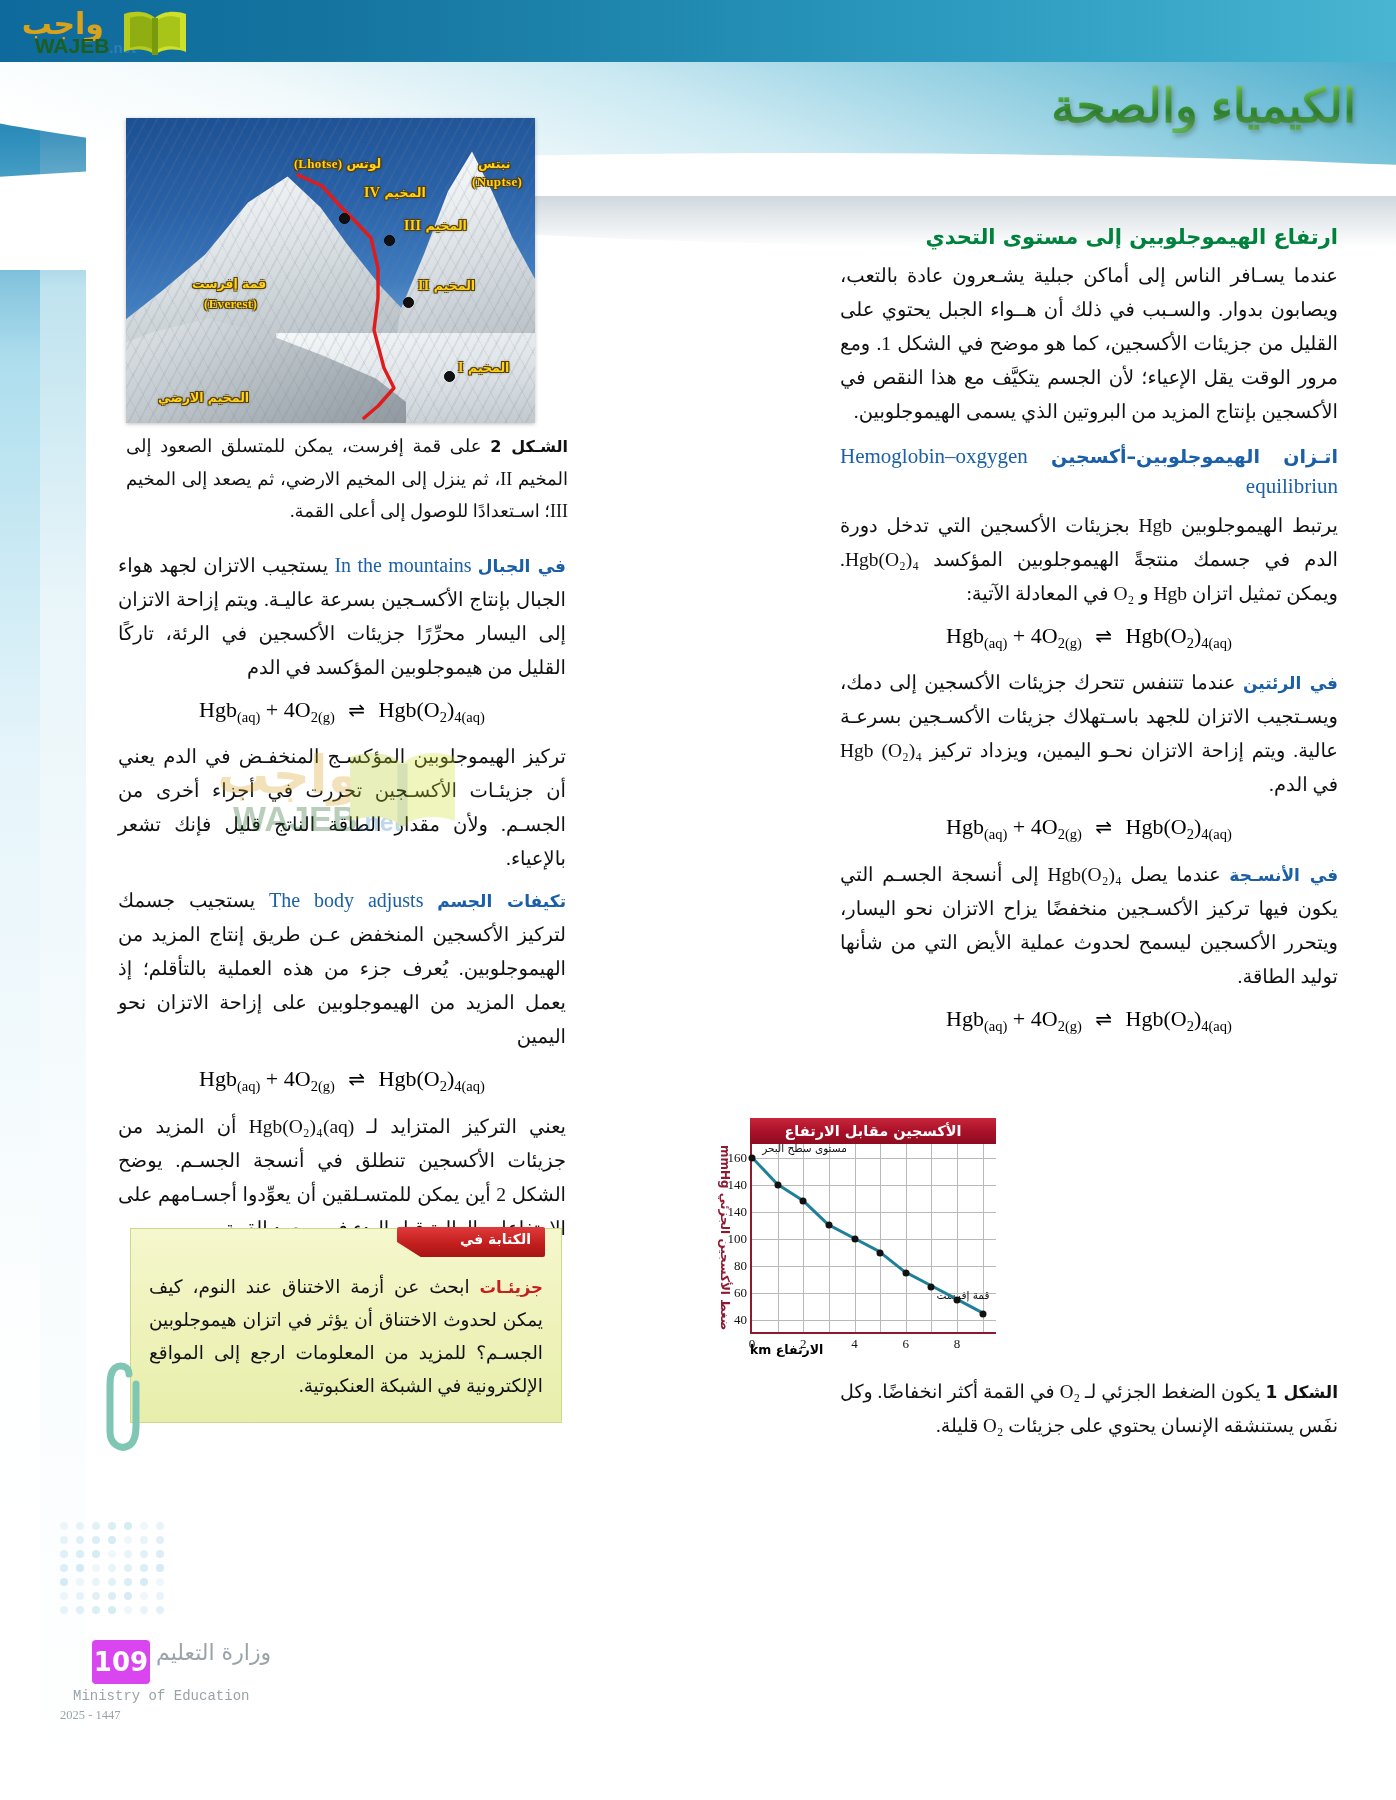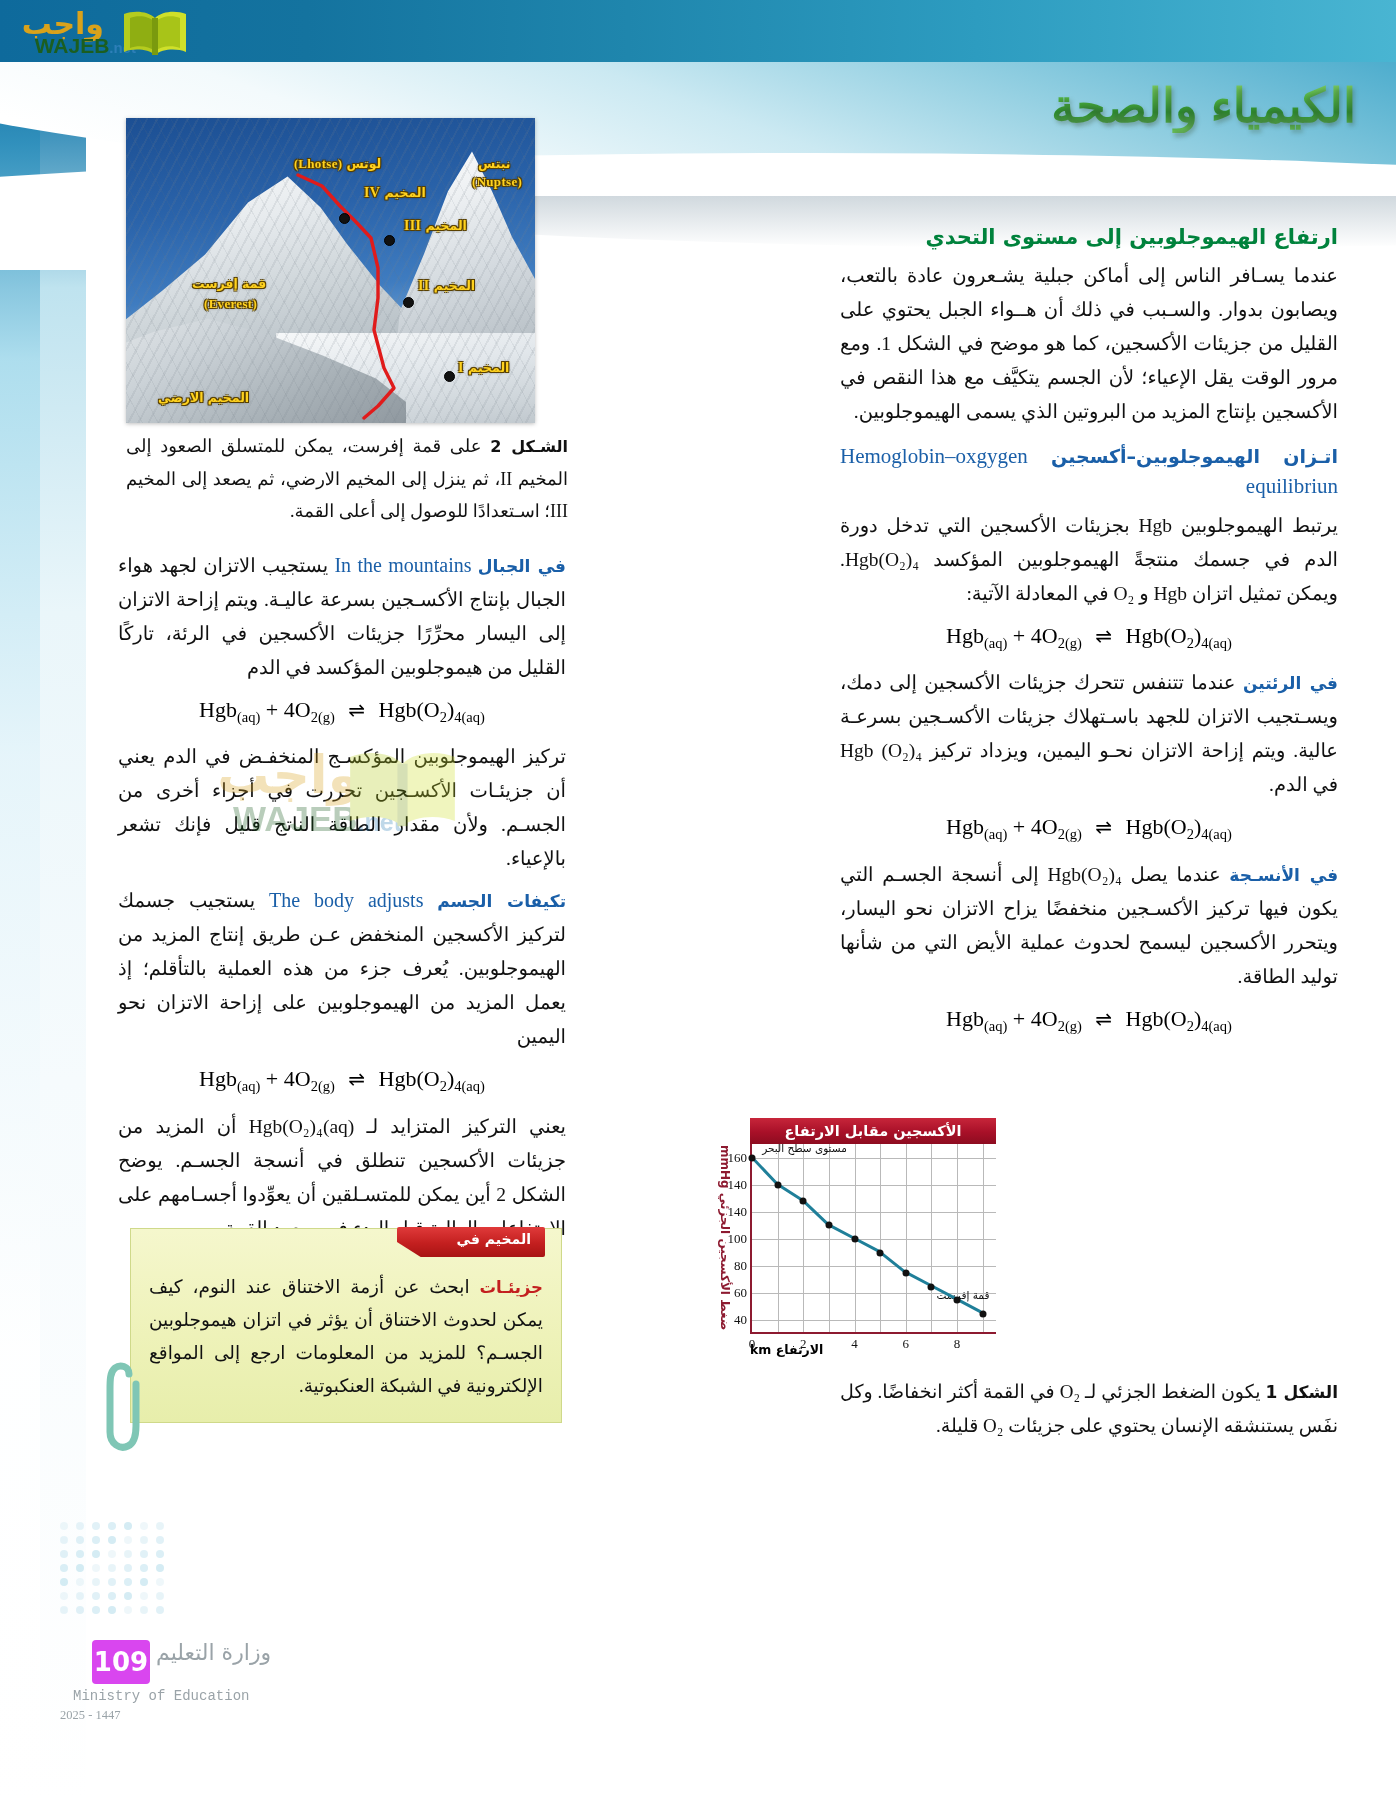--- a/index.html
+++ b/index.html
@@ -574,21 +574,21 @@
   <div class="xlabel">الارتفاع km</div>
 </div>
 
 <div class="chart-caption">
   <span style="font-family:'DejaVu Sans',sans-serif;font-weight:bold;font-size:17px;">الشكل 1</span><span> يكون الضغط الجزئي لـ O₂ في القمة أكثر انخفاضًا. وكل نفَس يستنشقه الإنسان يحتوي على جزيئات O₂ قليلة.</span>
 </div>
 
 <div class="write-box">
   <div class="write-tab">
     <div class="bar"></div>
-    <span>المخيم في</span>
+    <span>الكتابة في</span>
   </div>
   <div class="write-body">
     <span class="kw">جزيئـات</span><span> ابحث عن أزمة الاختناق عند النوم، كيف يمكن لحدوث الاختناق أن يؤثر في اتزان هيموجلوبين الجسـم؟ للمزيد من المعلومات ارجع إلى المواقع الإلكترونية في الشبكة العنكبوتية.</span>
   </div>
 </div>
 <svg class="clip" viewBox="0 0 46 96">
   <path d="M31 14 C31 6,22 4,17 8 C12 12,12 20,12 30 L12 72 C12 84,22 90,30 86 C37 83,38 74,38 66 L38 24" fill="none" stroke="#7fc6b5" stroke-width="7" stroke-linecap="round"></path>
 </svg>
 
 <div class="page-badge">109</div>

